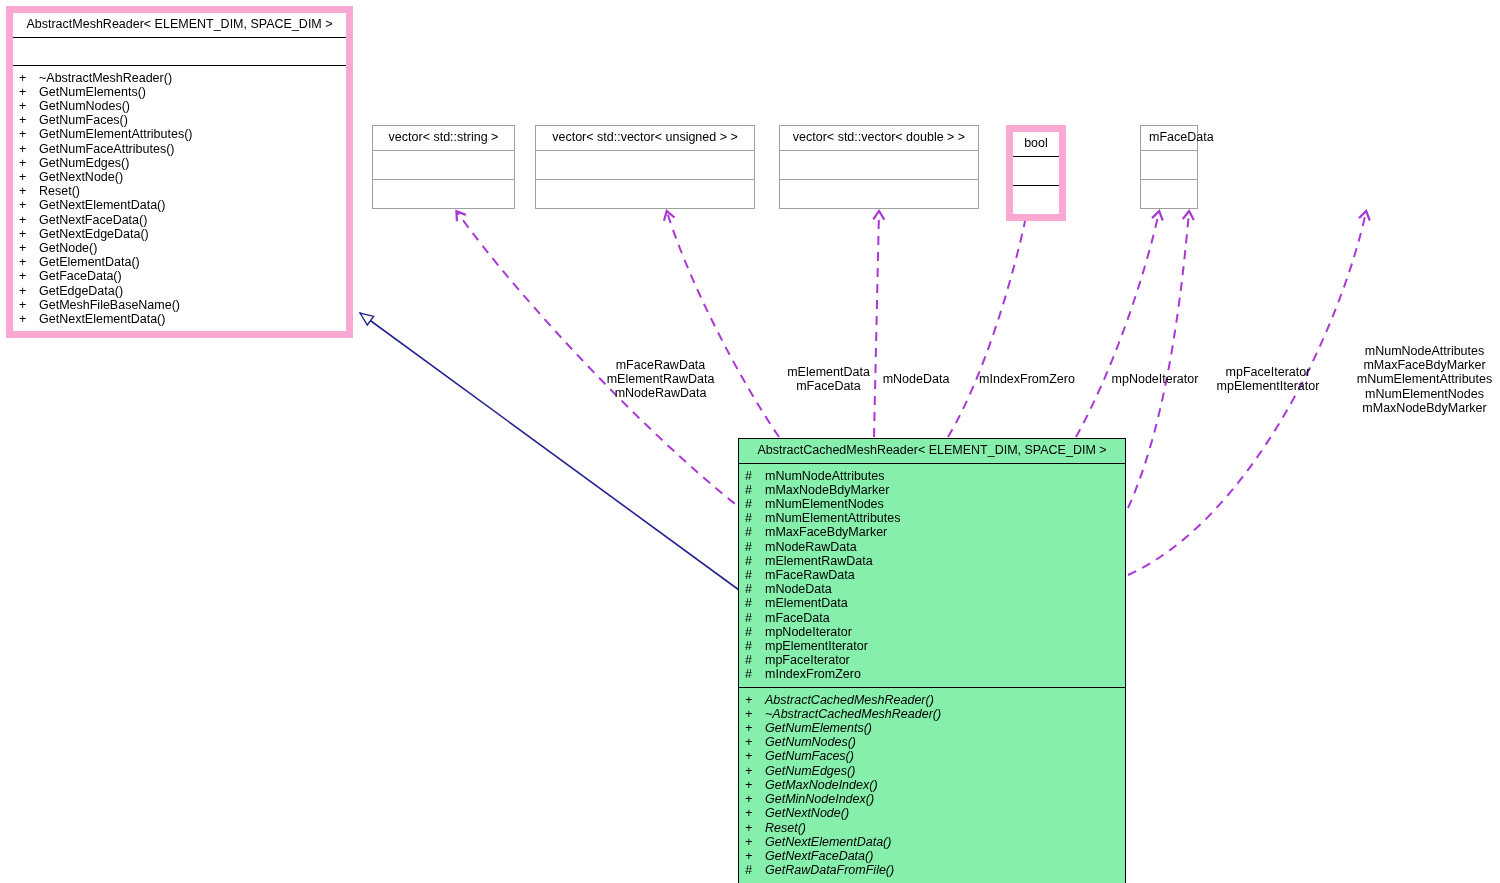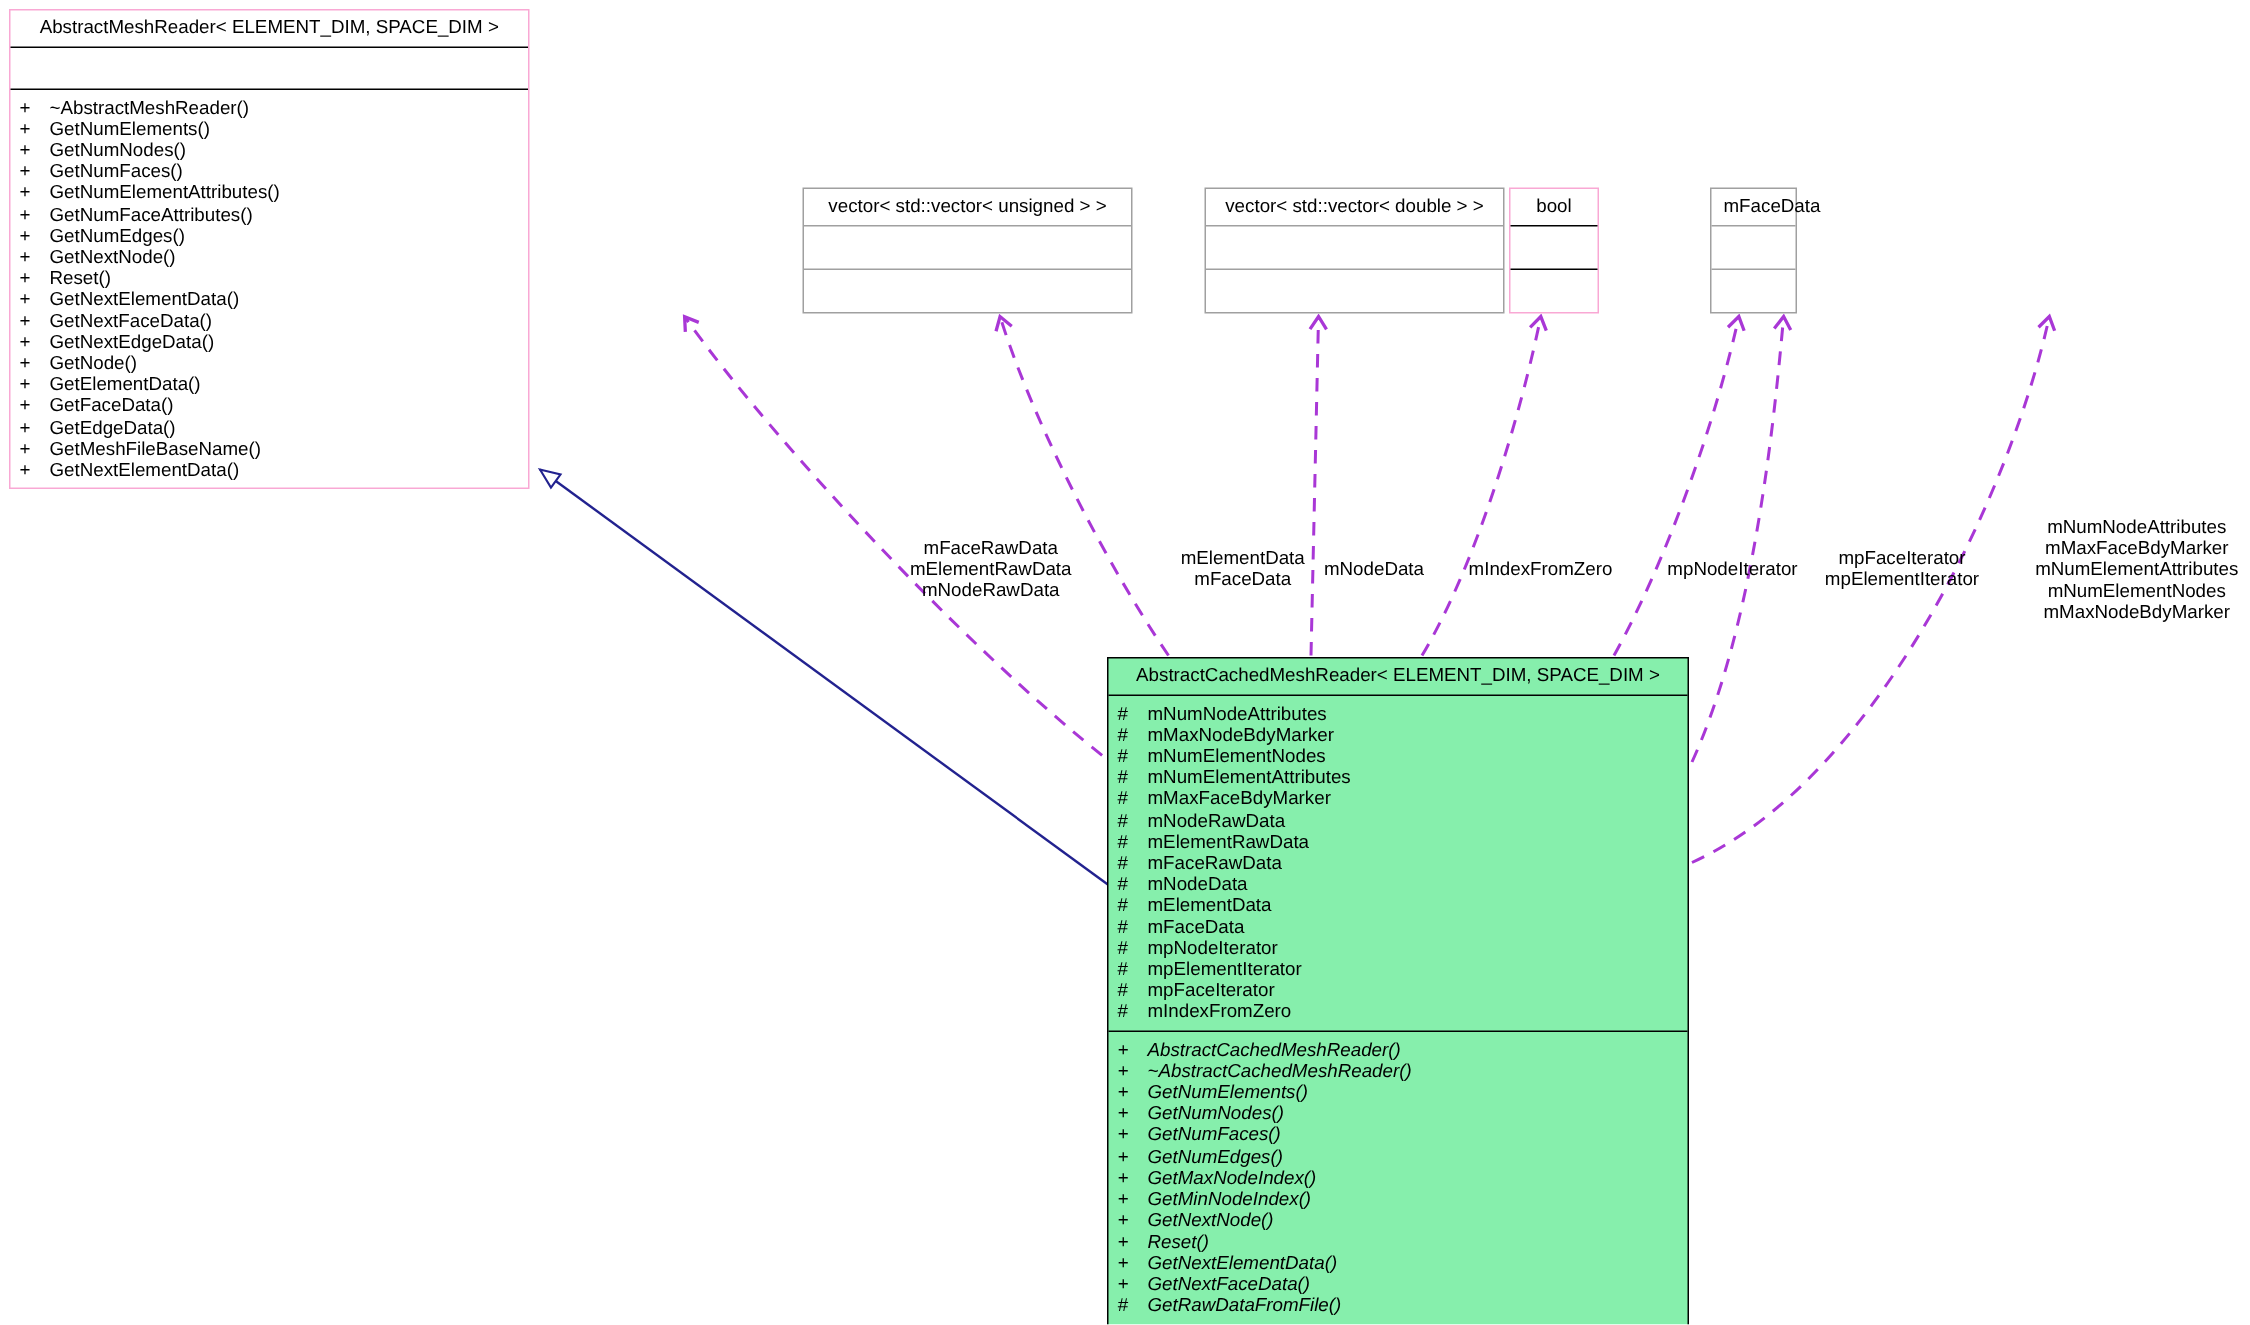--- a/index.html
+++ b/index.html
@@ -25,21 +25,21 @@
     width: 1500px;
     height: 883px;
     pointer-events: none;
   }
 
   
   .uml-box {
     position: absolute;
     box-sizing: border-box;
     background: #ffffff;
-    border: 1px solid #f9a8d4;
+    border: 7px solid #f9a8d4;
     font-size: 12.5px;
     line-height: 1.17;
     color: #000000;
   }
   .uml-box.gray-border {
     border: 1px solid #a0a0a0;
   }
   .uml-box.filled {
     background: #86efac;
     border: 1px solid #000000;
@@ -150,30 +150,37 @@
         <div class="member"><span class="vis">+</span><span>GetNextEdgeData()</span></div>
         <div class="member"><span class="vis">+</span><span>GetNode()</span></div>
         <div class="member"><span class="vis">+</span><span>GetElementData()</span></div>
         <div class="member"><span class="vis">+</span><span>GetFaceData()</span></div>
         <div class="member"><span class="vis">+</span><span>GetEdgeData()</span></div>
         <div class="member"><span class="vis">+</span><span>GetMeshFileBaseName()</span></div>
         <div class="member"><span class="vis">+</span><span>GetNextElementData()</span></div>
       </div>
   </div>
 
+  <div class="uml-box gray-border" style="left:372px; top:125px; width:143px;">
+    <div class="uml-title">vector&lt; std::string &gt;</div>
+    <div class="uml-sep"></div>
+    <div class="uml-compartment empty-slim2"></div>
+    <div class="uml-sep"></div>
+    <div class="uml-compartment empty-slim2"></div>
+  </div>
 
   <div class="uml-box gray-border" style="left:535px; top:125px; width:220px;">
     <div class="uml-title">vector&lt; std::vector&lt; unsigned &gt; &gt;</div>
     <div class="uml-sep"></div>
     <div class="uml-compartment empty-slim2"></div>
     <div class="uml-sep"></div>
     <div class="uml-compartment empty-slim2"></div>
   </div>
 
-  <div class="uml-box gray-border" style="left:779px; top:125px; width:200px;margin-left:24px;">
+  <div class="uml-box gray-border" style="left:779px; top:125px; width:200px;">
     <div class="uml-title">vector&lt; std::vector&lt; double &gt; &gt;</div>
     <div class="uml-sep"></div>
     <div class="uml-compartment empty-slim2"></div>
     <div class="uml-sep"></div>
     <div class="uml-compartment empty-slim2"></div>
   </div>
 
   <div class="uml-box" style="left:1006px; top:125px; width:60px;">
     <div class="uml-title">bool</div>
     <div class="uml-sep"></div>

